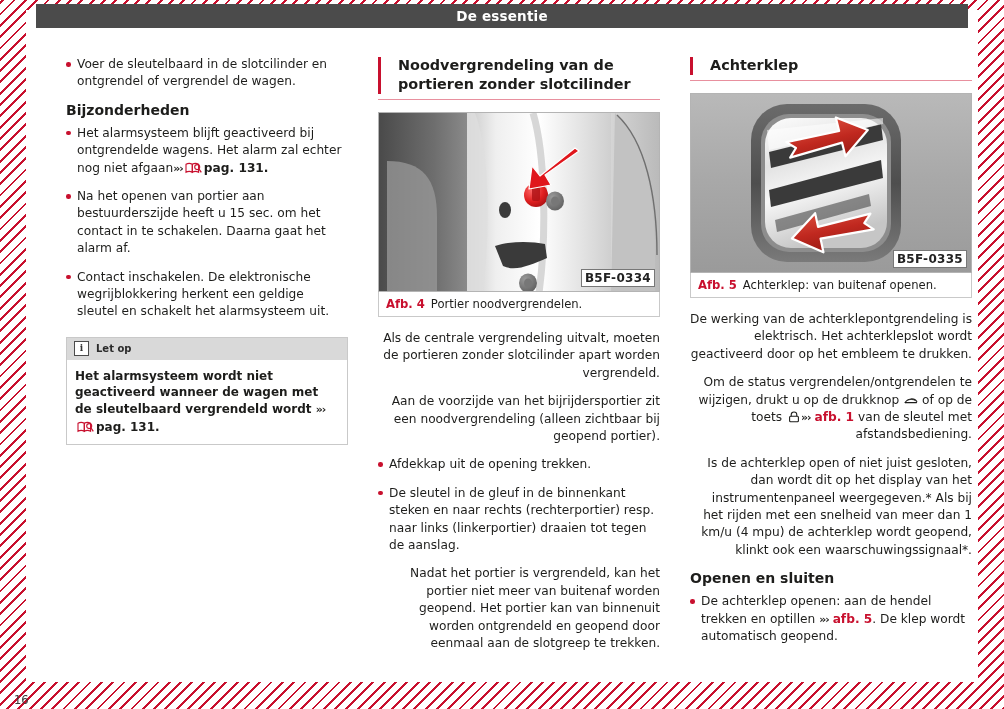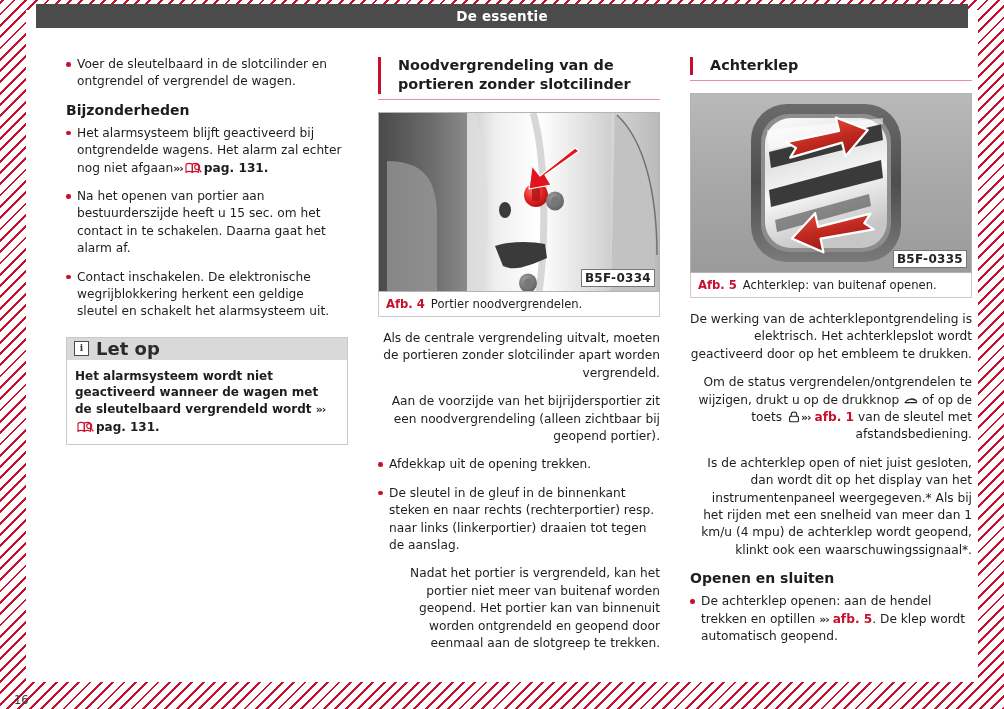--- a/index.html
+++ b/index.html
@@ -104,21 +104,21 @@
     gap:7px;
   }
   .note-i{
     width:13px;height:13px;
     border:1.3px solid #4b4b4b;
     background:#ffffff;
     display:flex;align-items:center;justify-content:center;
     font-size:9px;font-weight:bold;font-family:"DejaVu Serif",serif;
     color:#333;line-height:1;
   }
-  .note-title{font-size:18px;font-weight:bold;color:#2b2b2b;}
+  .note-title{font-size:10px;font-weight:bold;color:#2b2b2b;}
   .note-body{
     padding:8px 8px 9px 8px;
     font-size:12px;line-height:16.6px;
     font-weight:bold;color:#1d1d1b;
     background:#ffffff;
   }
 
   
   .sec-head{
     position:relative;

